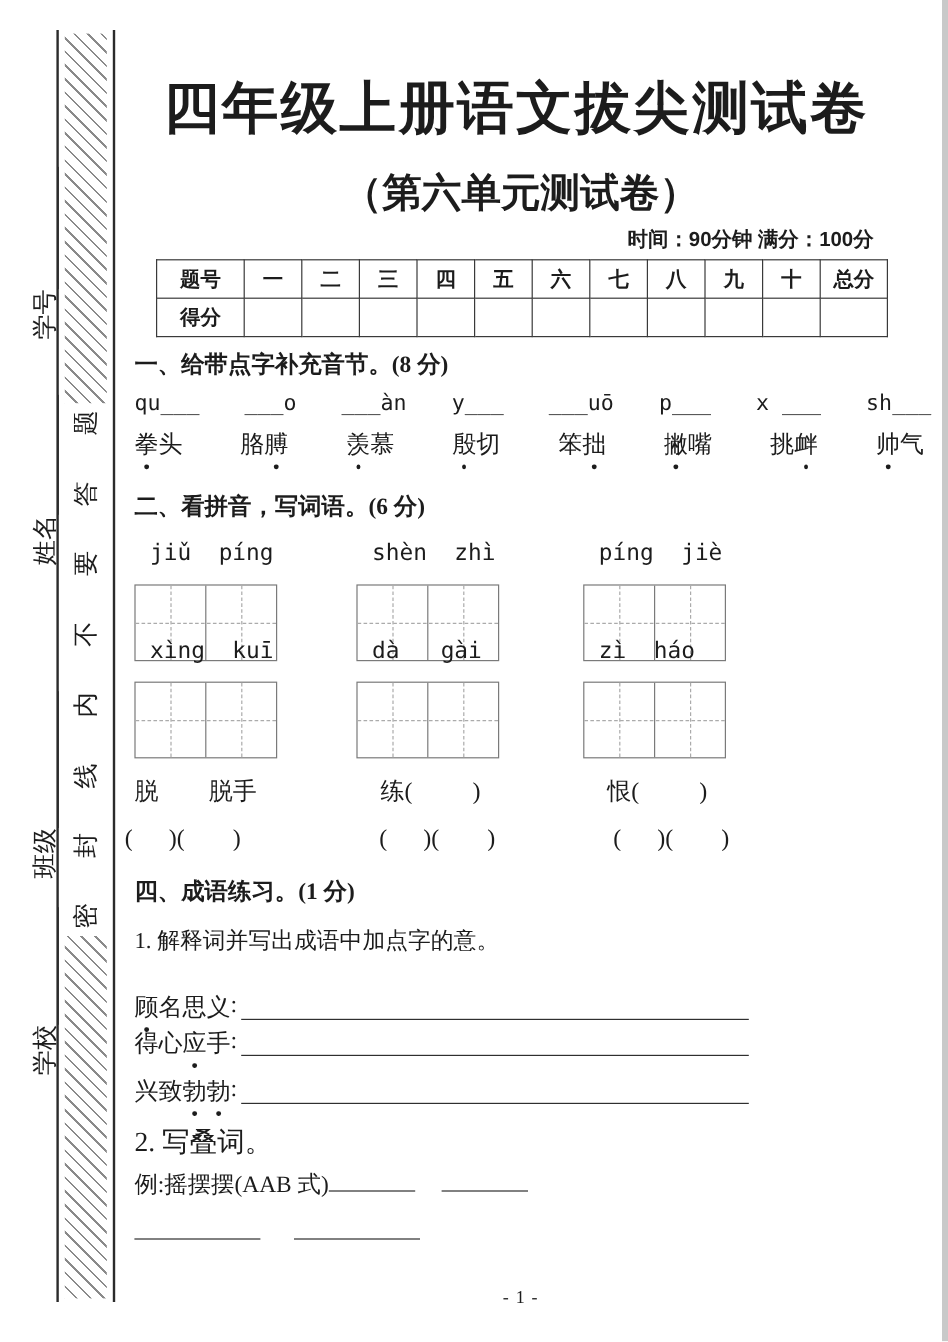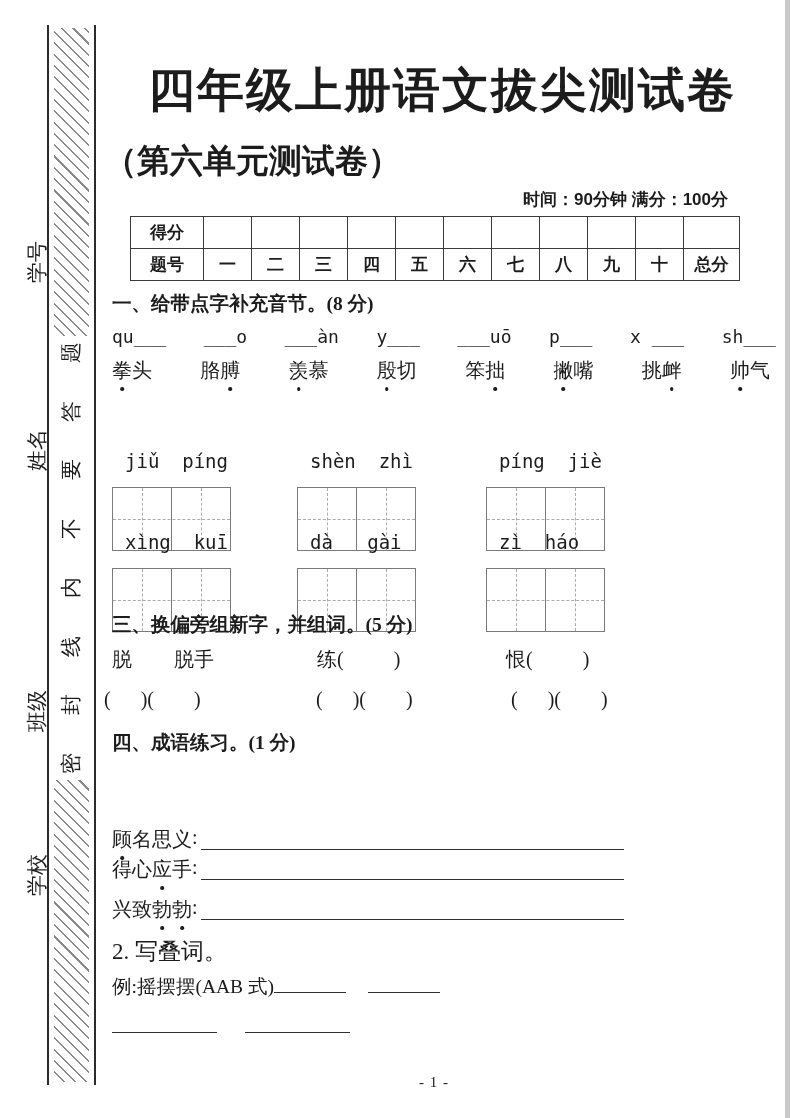--- a/index.html
+++ b/index.html
@@ -25,26 +25,26 @@
     height:432px; display:flex; flex-direction:column; align-items:center;
     justify-content:space-between; padding:6px 0;
   }
   .seal-chars span { display:block; transform:rotate(-90deg); font-size:21px; line-height:1; }
   .m-field { position:absolute; height:26px; display:flex; align-items:flex-end; transform:rotate(-90deg); }
   .m-field .m-label { font-size:21px; line-height:24px; white-space:nowrap; }
   .m-field .m-line { display:inline-block; height:23px; border-bottom:1.5px solid #2b2b2b; }
 
   
   .title {
-    position:absolute; left:112px; top:28px; width:660px; text-align:center;
+    position:absolute; left:100px; top:28px; width:660px; text-align:center;
     font-family:"Liberation Sans","DejaVu Sans",sans-serif; font-weight:bold;
     font-size:47px; letter-spacing:2px;
   }
   .subtitle {
-    position:absolute; left:104px; top:112px; width:660px; 
+    position:absolute; left:104px; top:112px; width:660px; text-align:center;
     font-family:Liberation Mono, monospace; font-weight:bold; font-size:33px;
   }
   .meta {
     position:absolute; left:104px; top:188px; width:624px; text-align:right;
     font-family:"Liberation Sans","DejaVu Sans",sans-serif; font-weight:bold; font-size:17px;
   }
 
   
   .score-table { position:absolute; left:130px; top:216px; border-collapse:collapse; table-layout:fixed; }
   .score-table td {
@@ -123,55 +123,56 @@
       <div class="hatch hatch-bottom"></div>
     </div>
   </aside>
 
   <h1 class="title">四年级上册语文拔尖测试卷</h1>
   <h2 class="subtitle">（第六单元测试卷）</h2>
   <div class="meta">时间：90分钟  满分：100分</div>
 
   <table class="score-table">
     <tbody id="score-table-body">
-        <tr>
-          <td>得分</td>
-          <td></td>
-          <td></td>
-          <td></td>
-          <td></td>
-          <td></td>
-          <td></td>
-          <td></td>
-          <td></td>
-          <td></td>
-          <td></td>
-          <td></td>
-        </tr>
         <tr>
           <td style="width: 72px;">题号</td>
           <td style="width: 47px;">一</td>
           <td style="width: 47px;">二</td>
           <td style="width: 47px;">三</td>
           <td style="width: 47px;">四</td>
           <td style="width: 47px;">五</td>
           <td style="width: 47px;">六</td>
           <td style="width: 47px;">七</td>
           <td style="width: 47px;">八</td>
           <td style="width: 47px;">九</td>
           <td style="width: 47px;">十</td>
           <td style="width: 55px;">总分</td>
         </tr>
+        <tr>
+          <td>得分</td>
+          <td></td>
+          <td></td>
+          <td></td>
+          <td></td>
+          <td></td>
+          <td></td>
+          <td></td>
+          <td></td>
+          <td></td>
+          <td></td>
+          <td></td>
+        </tr>
       </tbody>
   </table>
 
   <div class="sec-heading" style="top:290px;">一、给带点字补充音节。(8 分)</div>
   <div class="row-flex pinyin" style="top:326px; width:664px;" id="s1-blanks"><span>qu___</span><span>___o</span><span>___àn</span><span>y___</span><span>___uō</span><span>p___</span><span>x ___</span><span>sh___</span></div>
   <div class="row-flex words" style="top:357px; width:658px;" id="s1-words"><span class="words"><span class="dc d">拳</span><span class="dc">头</span></span><span class="words"><span class="dc">胳</span><span class="dc d">膊</span></span><span class="words"><span class="dc d">羡</span><span class="dc">慕</span></span><span class="words"><span class="dc d">殷</span><span class="dc">切</span></span><span class="words"><span class="dc">笨</span><span class="dc d">拙</span></span><span class="words"><span class="dc d">撇</span><span class="dc">嘴</span></span><span class="words"><span class="dc">挑</span><span class="dc d">衅</span></span><span class="words"><span class="dc d">帅</span><span class="dc">气</span></span></div>
 
+  <div class="sec-heading" style="top:408px;">二、看拼音，写词语。(6 分)</div>
   <div id="s2-grids">
       <div class="wg" style="left: 112px; top: 448px;">
         <div class="py">jiǔ  píng</div>
         <div class="grid">
           <div class="cell"></div>
           <div class="cell"></div>
         </div>
       </div>
       <div class="wg" style="left: 297px; top: 448px;">
         <div class="py">shèn  zhì</div>
@@ -203,34 +204,34 @@
       </div>
       <div class="wg" style="left: 486px; top: 529px;">
         <div class="py">zì  háo</div>
         <div class="grid">
           <div class="cell"></div>
           <div class="cell"></div>
         </div>
       </div>
     </div>
 
-  <div class="sec-heading" style="top:611px;">三、换偏旁组新字，并组词。(5 分)</div>
   <div id="s3-line1">
       <div class="abs-text" style="left: 112px; top: 646px;">脱</div>
       <div class="abs-text" style="left: 174px; top: 646px;">脱手</div>
       <div class="abs-text" style="left: 317px; top: 646px;">练(          )</div>
       <div class="abs-text" style="left: 506px; top: 646px;">恨(          )</div>
     </div>
   <div id="s3-line2">
       <div class="abs-text" style="left: 104px; top: 688px;">(      )(        )</div>
       <div class="abs-text" style="left: 316px; top: 688px;">(      )(        )</div>
       <div class="abs-text" style="left: 511px; top: 688px;">(      )(        )</div>
     </div>
 
   <div class="sec-heading" style="top:729px;">四、成语练习。(1 分)</div>
+  <div class="abs-text" style="left:112px; top:771px; font-size:19px;">1. 解释词并写出成语中加点字的意。</div>
   <div id="s4-idioms">
       <div class="idiom-line" style="top: 826px;">
         <span class="words"><span class="dc d">顾</span><span class="dc">名</span><span class="dc">思</span><span class="dc">义</span></span>
         <span>:</span>
         <span class="fill"></span>
       </div>
       <div class="idiom-line" style="top: 856px;">
         <span class="words"><span class="dc">得</span><span class="dc">心</span><span class="dc d">应</span><span class="dc">手</span></span>
         <span>:</span>
         <span class="fill"></span>

